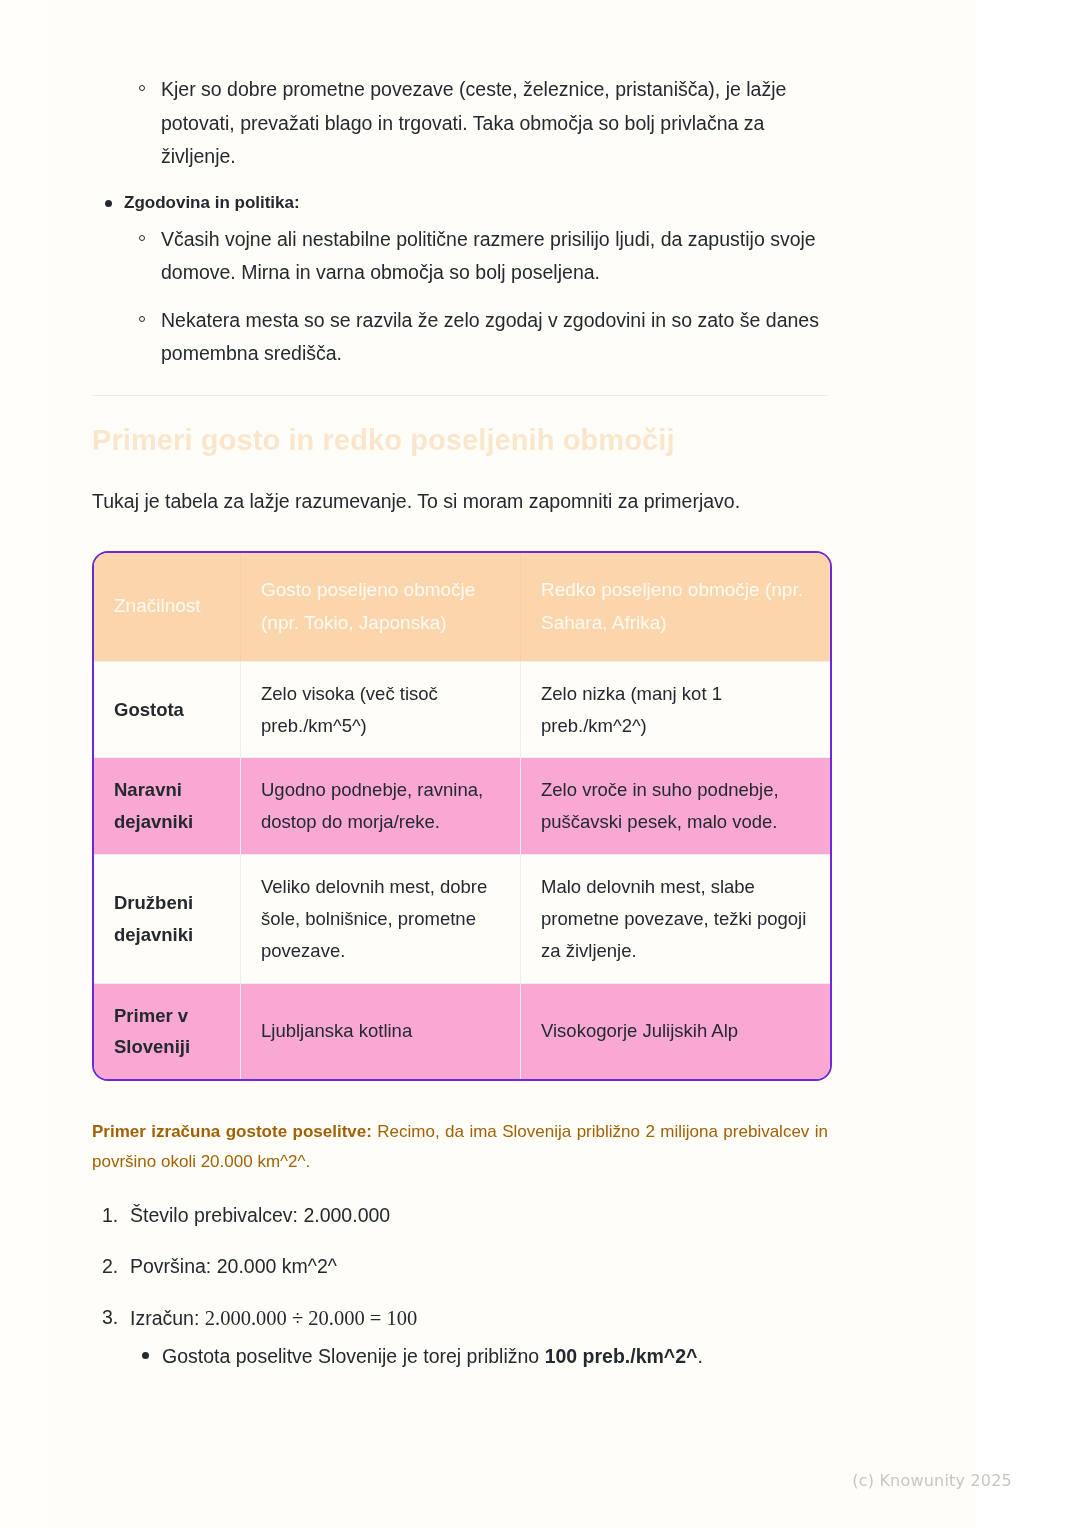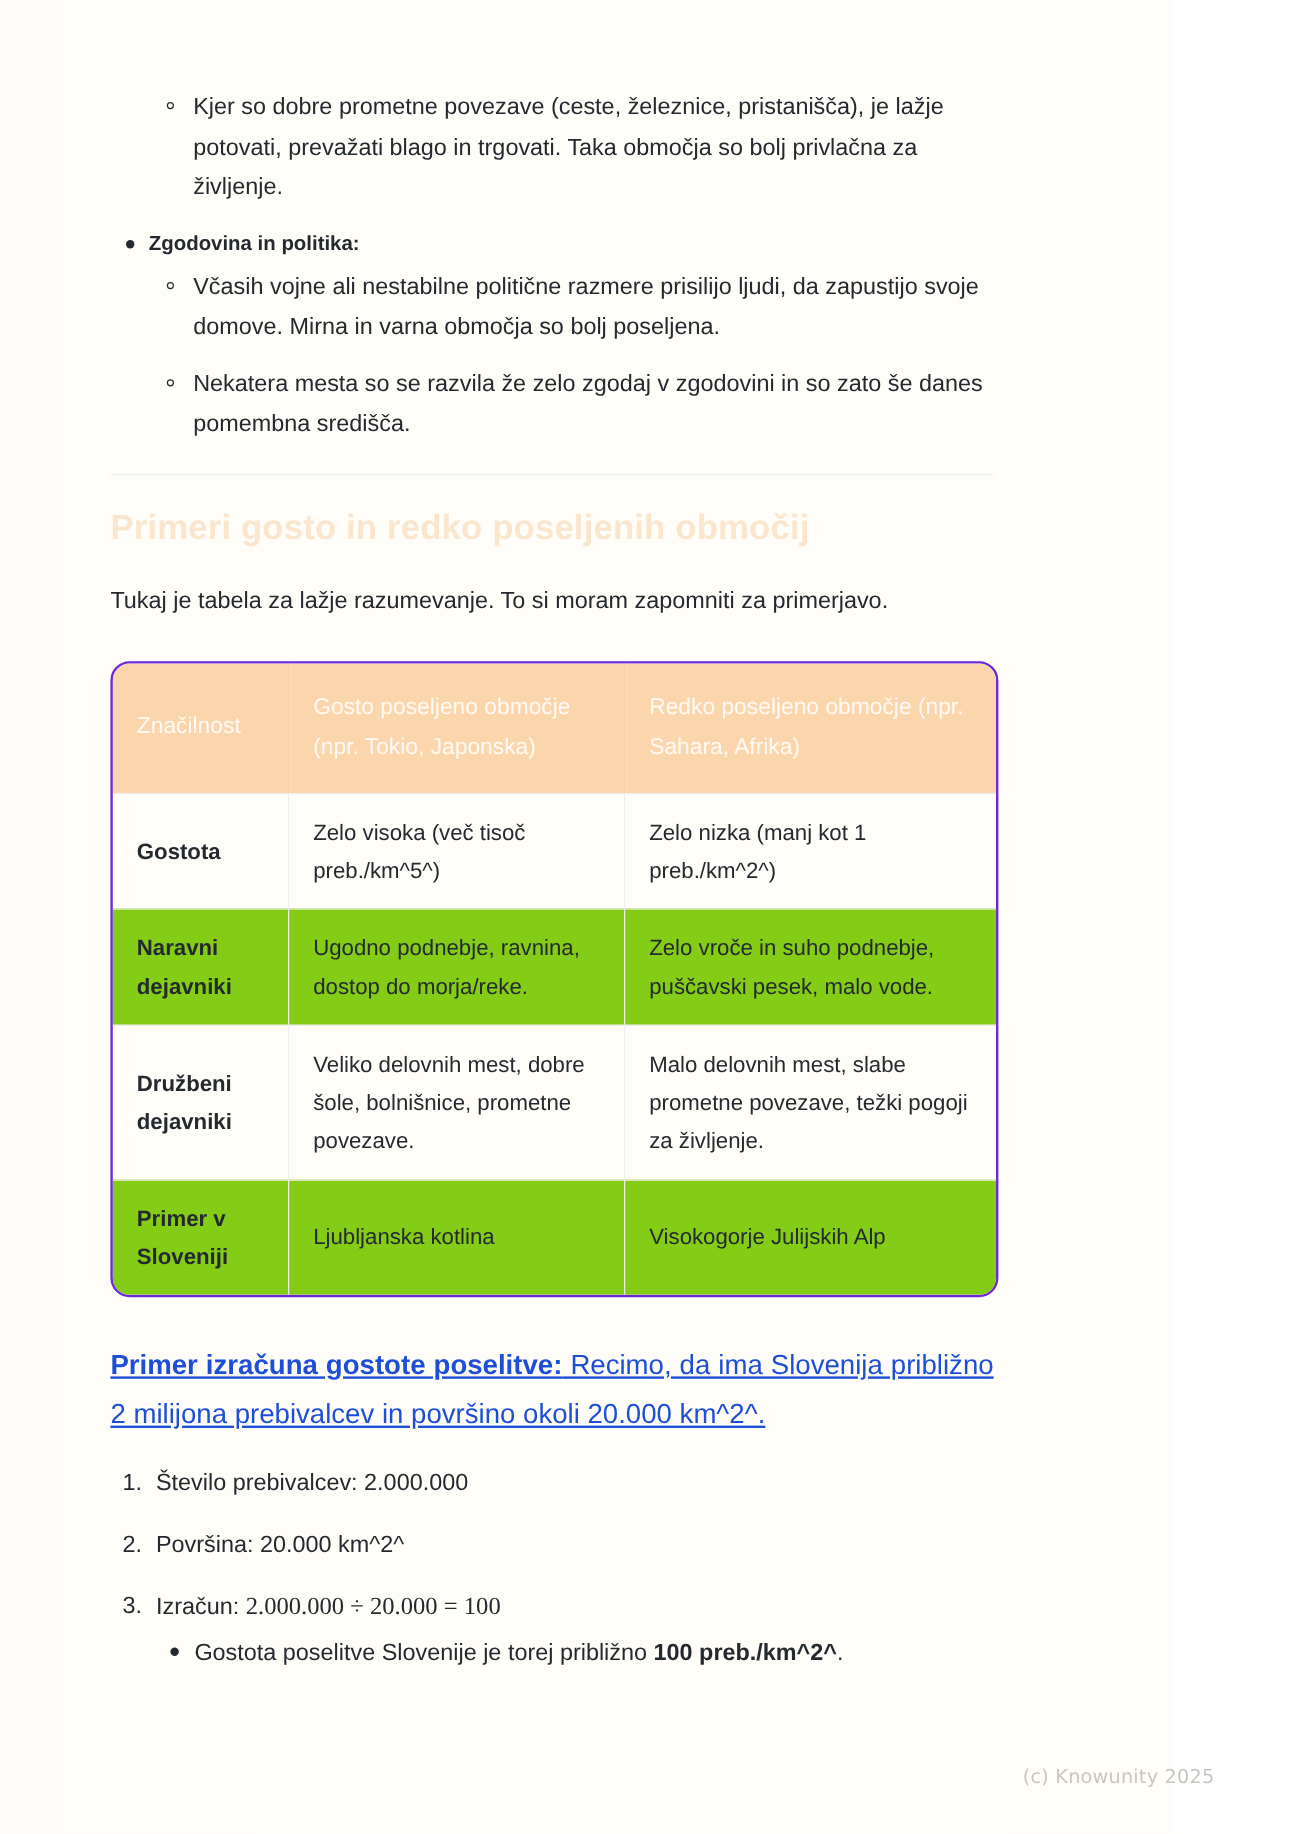--- a/index.html
+++ b/index.html
@@ -170,30 +170,29 @@
     line-height: 1.72;
     padding: 16px 20px;
     vertical-align: middle;
     border-top: 1px solid #eceef0;
     border-right: 1px solid #eceef0;
     color: #24292f;
   }
   table.cmp tbody td:last-child { border-right: none; }
   table.cmp tbody td.rowhead { font-weight: bold; }
   table.cmp tbody tr.odd td  { background: #fffdf8; }
-  table.cmp tbody tr.even td { background: #84cc16; }
+  table.cmp tbody tr.even td { background: #f9a8d4; }
 
   
   .calc-para {
-    font-size: 23px;
+    font-size: 17px;
     line-height: 1.78;
     text-align: justify;
     margin: 36px 0 22px 0;
-    color: #1d4ed8;
-    text-decoration: underline;
+    color: #a16207;
   }
   .calc-para b { font-weight: bold; }
 
   ol.steps {
     list-style: none;
     counter-reset: stepc;
     margin: 0;
     padding: 0;
   }
   ol.steps > li {

